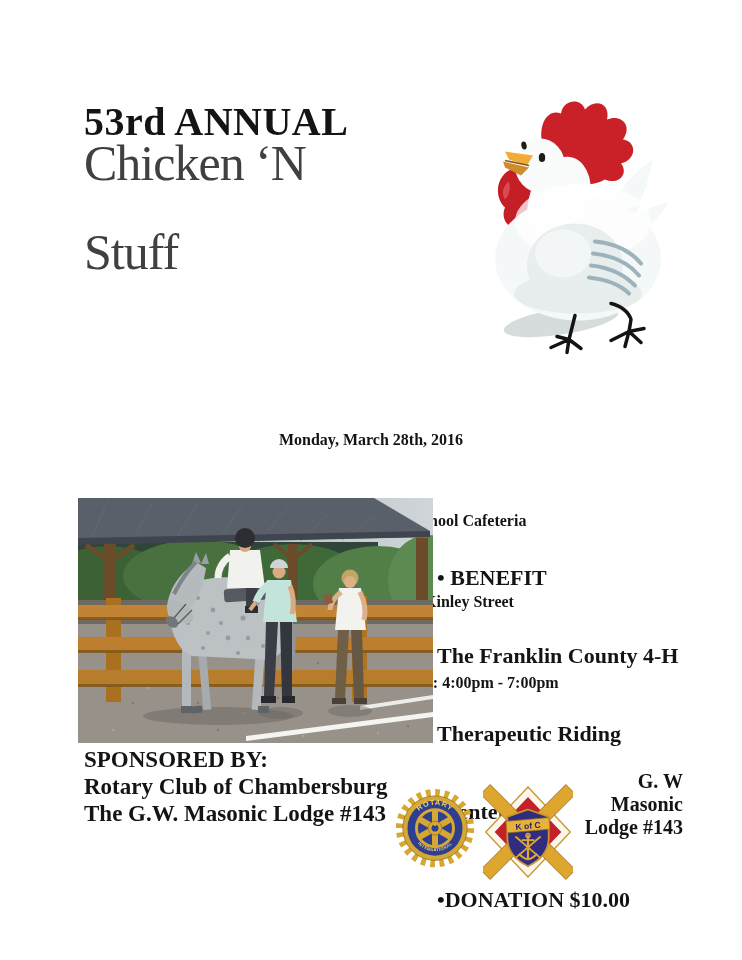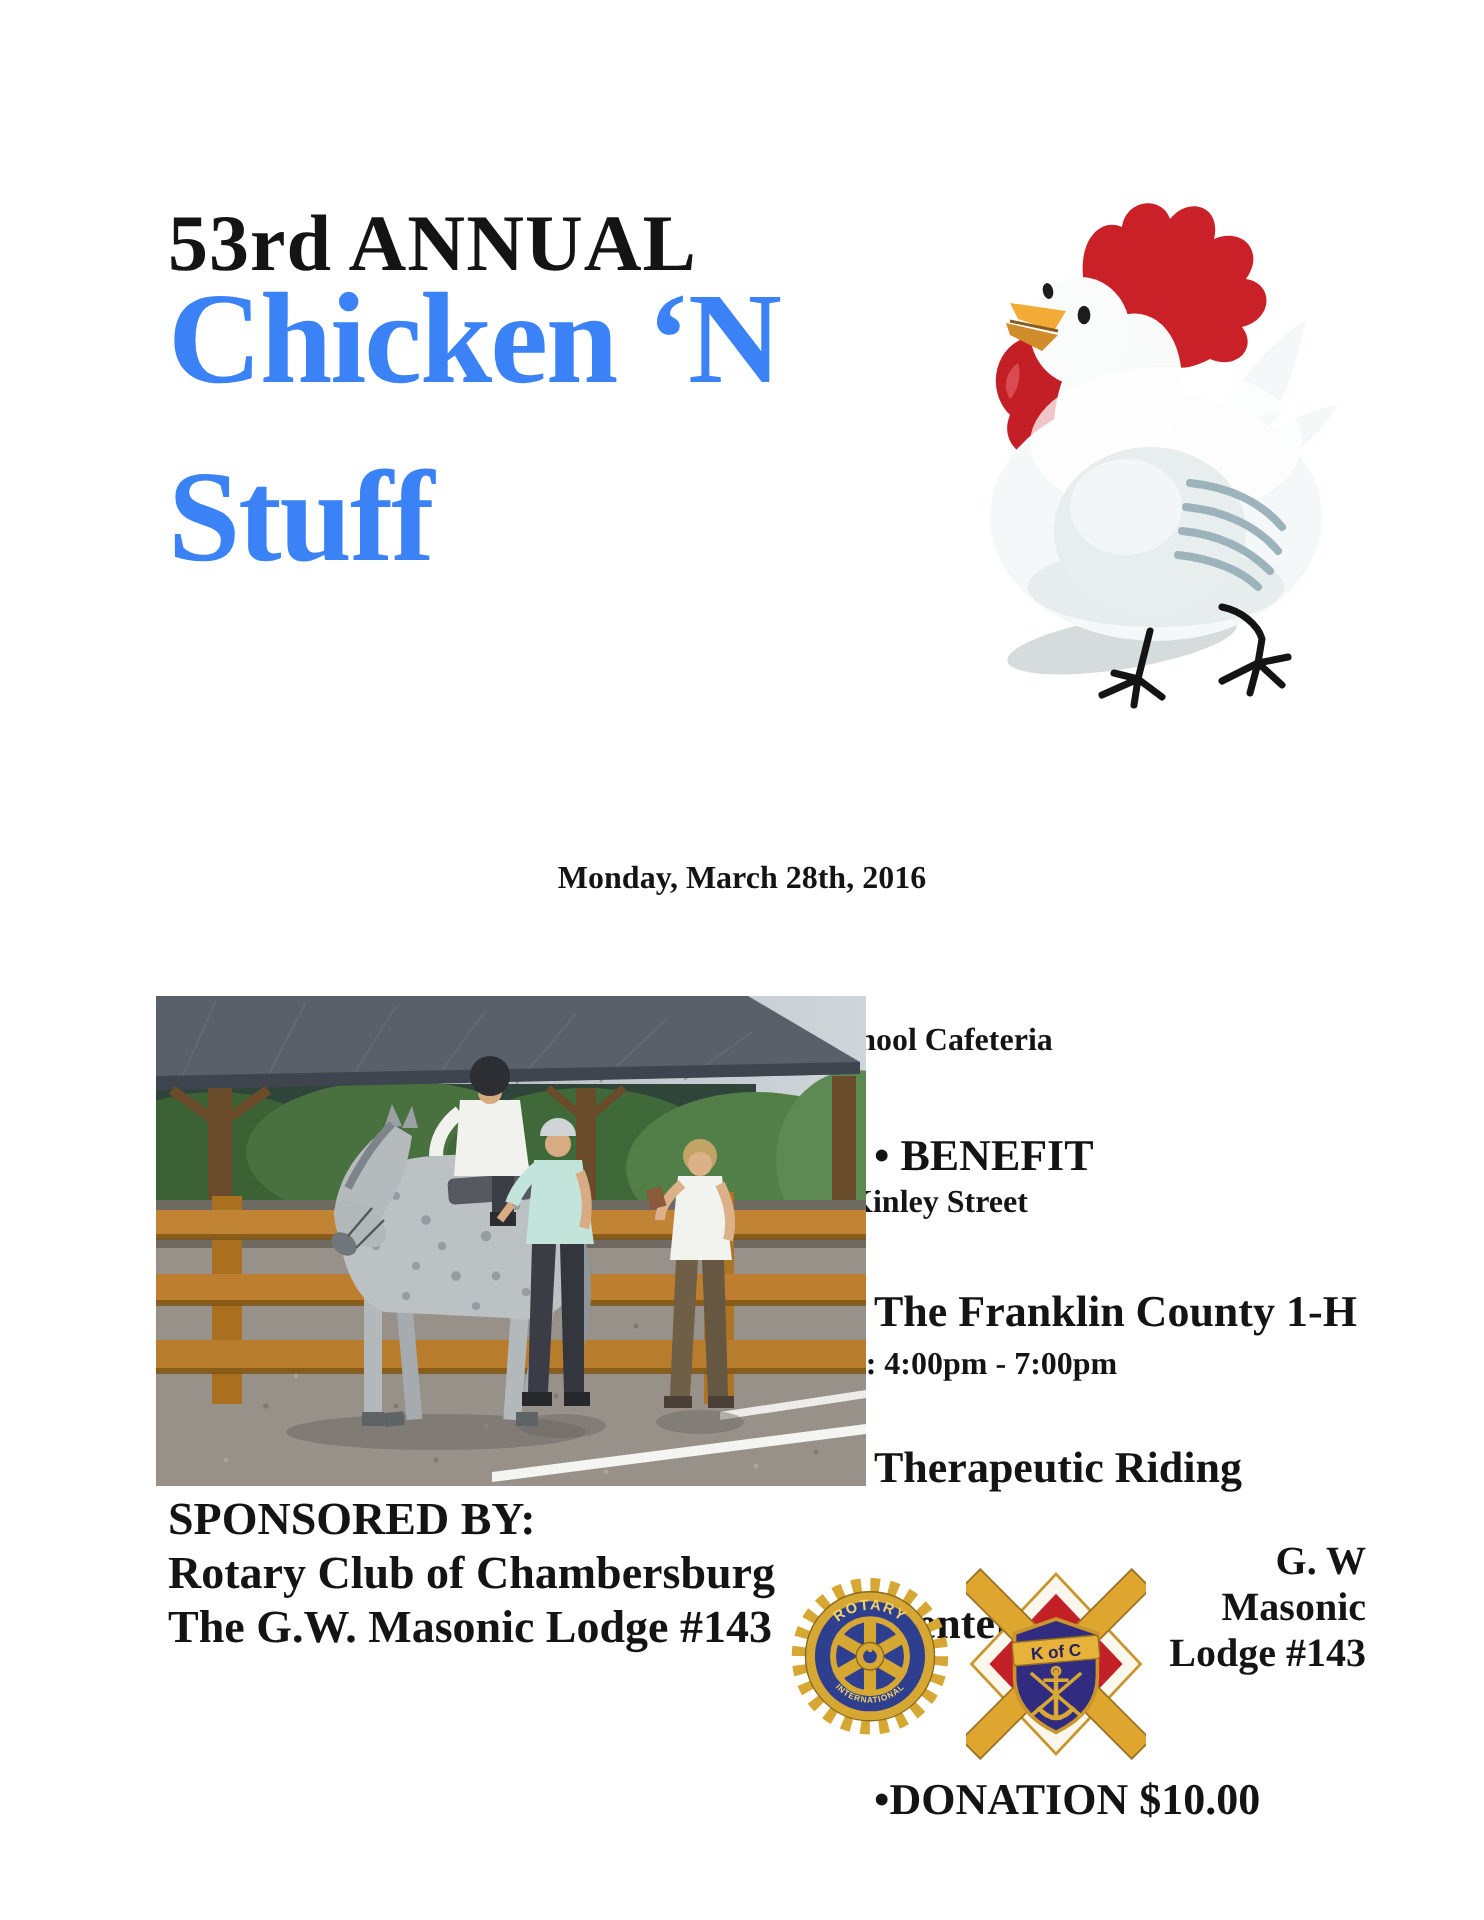--- a/index.html
+++ b/index.html
@@ -7,22 +7,22 @@
     position:relative;width:742px;height:960px;background:#ffffff;
     font-family:"Liberation Serif","DejaVu Serif",serif;color:#141414;overflow:hidden;
     margin:0 auto;
   }
   
   .eyebrow{
     position:absolute;left:84px;top:102px;
     font-size:40px;font-weight:bold;letter-spacing:.5px;line-height:1;
   }
   .title{
-    position:absolute;left:84px;color:#3b82f6;
-    font-size:65px;font-weight:bold;line-height:1;letter-spacing:-1px;
+    position:absolute;left:84px;color:#404040;
+    font-size:50px;font-weight:normal;line-height:1;letter-spacing:-1px;
   }
   .title.t1{top:138px;}
   .title.t2{top:227px;}
   
   .chicken{position:absolute;left:483px;top:92px;width:212px;height:268px;}
   .chicken svg{width:100%;height:100%;display:block;}
   
   .event{
     position:absolute;left:0;top:372px;width:742px;text-align:center;
     font-weight:bold;font-size:16px;line-height:27px;white-space:pre-wrap;
@@ -261,21 +261,21 @@
         <polygon points="260,132 271,132 267,200 257,200" fill="#6e5f46"></polygon>
         <polygon points="273,132 284,132 286,200 276,200" fill="#655741"></polygon>
         <rect x="254" y="200" width="14" height="6" fill="#4a4038"></rect>
         <rect x="276" y="200" width="13" height="6" fill="#4a4038"></rect>
       </g>
     </svg>
   </div>
 
   <div class="info">
     <div>• BENEFIT</div>
-    <div>The Franklin County 1-H</div>
+    <div>The Franklin County 4-H</div>
     <div>Therapeutic Riding</div>
     <div> Center</div>
     <div class="gap">•DONATION $10.00</div>
     
     
     
   </div>
 
   <div class="sponsors">
     <div>SPONSORED BY:</div>

